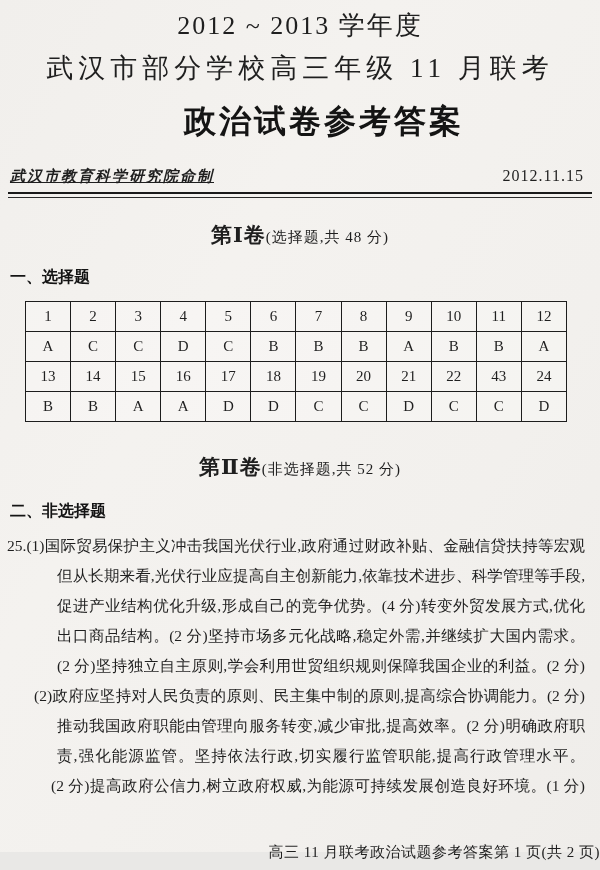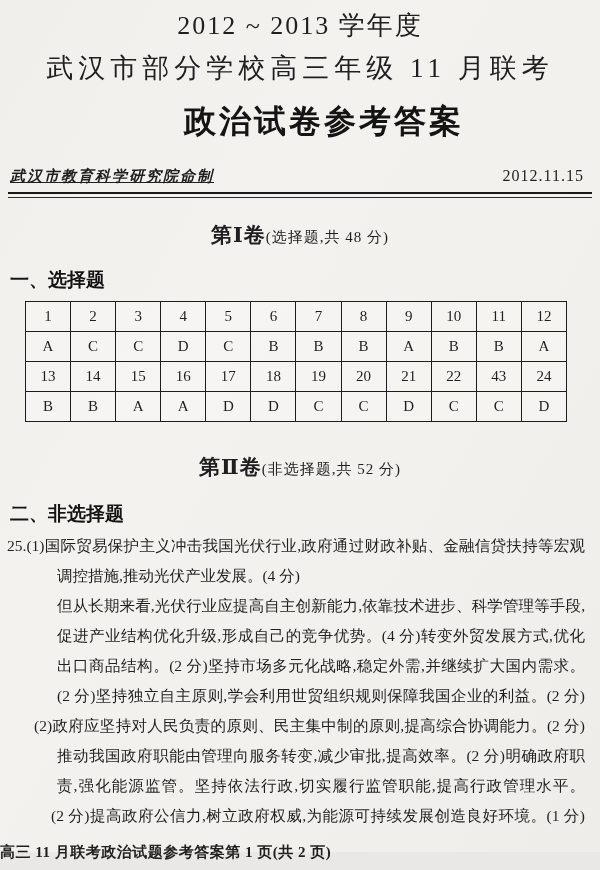--- a/index.html
+++ b/index.html
@@ -29,41 +29,41 @@
   .dbl-rule{position:absolute;top:192px;left:8px;right:8px;height:3px;
       border-top:2.5px solid #1a1a1a;border-bottom:1.3px solid #2a2a2a;}
   
   .sec-head{position:absolute;left:0;width:100%;text-align:center;}
   .sec-head .main{font-weight:700;font-size:21px;letter-spacing:1px;}
   .sec-head .sub{font-size:15px;letter-spacing:1px;}
   .sec1{top:221px;}
   .sec2{top:453px;}
   .sub-head{position:absolute;left:10px;
       font-family:"Liberation Sans","DejaVu Sans",sans-serif;
-      font-weight:700;font-size:19px;color:#141414;}
+      font-weight:700;font-size:16px;color:#141414;}
   .sub1{top:267px;}
   .sub2{top:501px;}
   
   table.ans{position:absolute;top:301px;left:25px;width:542px;
       border-collapse:collapse;table-layout:fixed;
       font-size:15px;}
   table.ans td{border:1.4px solid #1d1d1d;height:29px;text-align:center;
       vertical-align:middle;padding:0;background:rgba(255,255,255,0.25);}
   
   .q25{position:absolute;top:531px;left:0;width:600px;}
   .bline{height:30px;line-height:30px;font-size:15.5px;padding-right:15px;
       white-space:nowrap;}
   .bline.just{white-space:normal;text-align:justify;text-align-last:justify;}
   .ind0{padding-left:7px;}
   .ind1{padding-left:34px;}
   .ind2{padding-left:57px;}
   .ind3{padding-left:51px;}
   
-  .footer{position:absolute;top:843px;left:0;width:100%;text-align:left;
-      font-size:15px;letter-spacing:0.5px;font-weight:bold;}
+  .footer{position:absolute;top:843px;left:0;width:100%;text-align:right;
+      font-size:15px;letter-spacing:0.5px;}
 </style>
 </head>
 <body style="color: rgb(31, 31, 31);">
 
 <div class="doc">
 
   <div class="t1">2012 ~ 2013 学年度</div>
   <div class="t2">武汉市部分学校高三年级 11 月联考</div>
   <div class="t3">政治试卷参考答案</div>
 
@@ -141,21 +141,20 @@
   </table>
 
   <div class="sec-head sec2">
     <span class="main">第Ⅱ卷</span><span class="sub">(非选择题,共 52 分)</span>
   </div>
 
   <div class="sub-head sub2">二、非选择题</div>
 
   <div class="q25">
       <div class="bline ind0 just">25.(1)国际贸易保护主义冲击我国光伏行业,政府通过财政补贴、金融信贷扶持等宏观</div>
-      <div class="bline ind2">调控措施,推动光伏产业发展。(4 分)</div>
       <div class="bline ind2 just">但从长期来看,光伏行业应提高自主创新能力,依靠技术进步、科学管理等手段,</div>
       <div class="bline ind2 just">促进产业结构优化升级,形成自己的竞争优势。(4 分)转变外贸发展方式,优化</div>
       <div class="bline ind2 just">出口商品结构。(2 分)坚持市场多元化战略,稳定外需,并继续扩大国内需求。</div>
       <div class="bline ind2 just">(2 分)坚持独立自主原则,学会利用世贸组织规则保障我国企业的利益。(2 分)</div>
       <div class="bline ind1 just">(2)政府应坚持对人民负责的原则、民主集中制的原则,提高综合协调能力。(2 分)</div>
       <div class="bline ind2 just">推动我国政府职能由管理向服务转变,减少审批,提高效率。(2 分)明确政府职</div>
       <div class="bline ind2 just">责,强化能源监管。坚持依法行政,切实履行监管职能,提高行政管理水平。</div>
       <div class="bline ind3 just">(2 分)提高政府公信力,树立政府权威,为能源可持续发展创造良好环境。(1 分)</div>
     </div>
 

